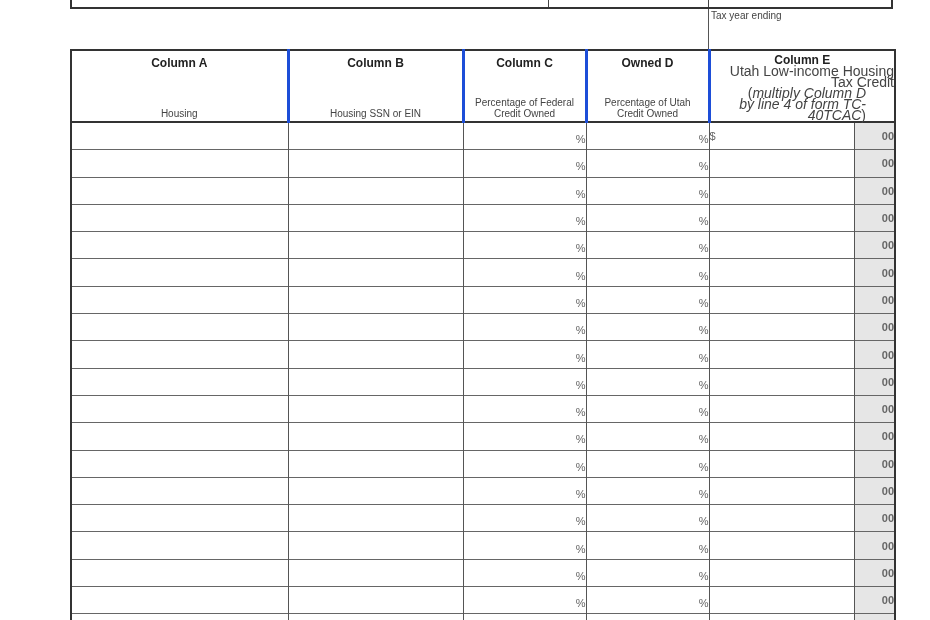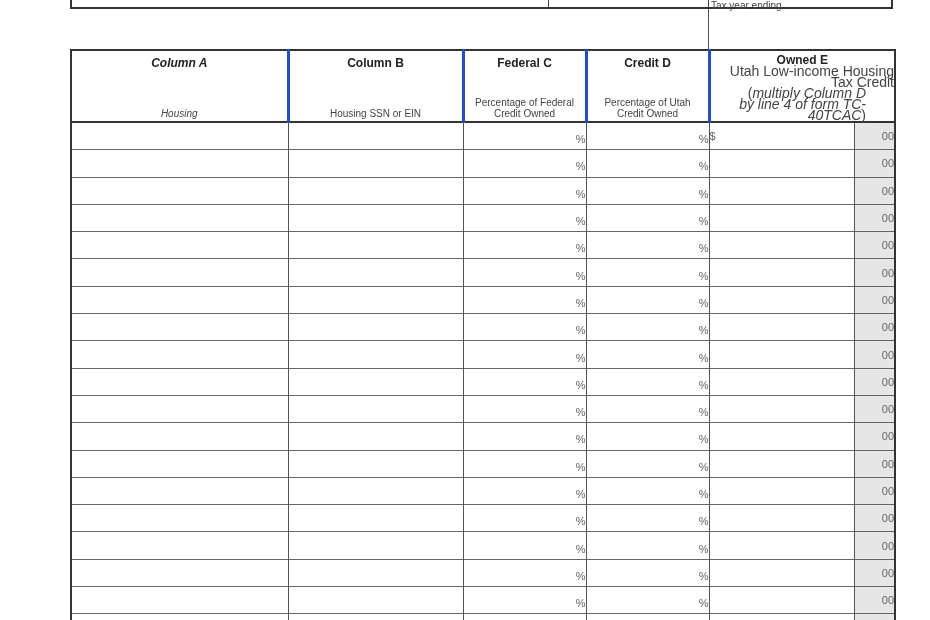--- a/index.html
+++ b/index.html
@@ -7,50 +7,50 @@
       width: 930px; height: 620px; position: relative; overflow: hidden;
       font-family: "Liberation Sans", sans-serif; color: #222;
     }
     .top-block {
       position: absolute; left: 70px; top: -2px; width: 823px; height: 11px;
       border: 2px solid #333; border-top: none; box-sizing: border-box;
     }
     .top-div { position: absolute; top: 0; bottom: 0; width: 0; border-left: 1px solid #444; }
     .tax-line { position: absolute; left: 708px; top: 9px; height: 42px; border-left: 1px solid #555; }
     .tax-label {
-      position: absolute; left: 711px; top: 0; font-size: 10px; color: #444;
+      position: absolute; left: 711px; top: 10px; font-size: 10px; color: #444;
     }
     table.grid {
       position: absolute; left: 70px; top: 49px; width: 824px;
       border-collapse: collapse; table-layout: fixed;
       border: 2px solid #333;
     }
     table.grid th {
       height: 53px; vertical-align: top; padding: 0; position: relative;
       border-left: 3px solid #1d4ed8; border-bottom: 2px solid #333;
       font-weight: normal;
     }
-    table.grid th:first-child { border-left: none; font-style: italic; }
+    table.grid th:first-child { border-left: none; }
     .col-title { display: block; font-weight: bold; font-size: 12px; color: #222; margin-top: 5px; text-align: center; }
     .col-sub { display: block; font-size: 10px; color: #444; text-align: center; line-height: 11px; }
     .col-sub.low { position: absolute; left: 0; right: 0; bottom: 2px; }
     .col-e-title { display: block; font-weight: bold; font-size: 12px; text-align: center; margin-top: 3px; line-height: 12px; }
     .col-e-sub { display: block; font-size: 14px; color: #444; text-align: right; line-height: 11px; }
     .col-e-sub i { }
     table.grid td {
       height: 26.3px; padding: 0; border-left: 1px solid #555; border-top: 1px solid #666;
       font-size: 11px; color: #666; position: relative;
     }
     table.grid td:first-child { border-left: none; }
     td.pct { text-align: right; padding-right: 5px; vertical-align: middle; }
     td.pct span { position: relative; top: 3px; }
     td.dollar { vertical-align: middle; padding-left: 7px; }
     td.cents {
       background: #e6e6e6; text-align: right; padding-right: 8px;
-      font-size: 17px; font-weight: normal; color: #222; border-left: 1px solid #777;
+      font-size: 17px; font-weight: bold; color: #222; border-left: 1px solid #777;
     }
   </style>
 </head>
 <body>
 
 <div class="top-block">
   <div class="top-div" style="left:476px"></div>
   <div class="top-div" style="left:636px"></div>
 </div>
 <div class="tax-line"></div>
@@ -69,29 +69,29 @@
     <tr>
       <th>
         <span class="col-title">Column A</span>
         <span class="col-sub low">Housing</span>
       </th>
       <th>
         <span class="col-title">Column B</span>
         <span class="col-sub low">Housing SSN or EIN</span>
       </th>
       <th>
-        <span class="col-title">Federal C</span>
+        <span class="col-title">Column C</span>
         <span class="col-sub low" style="padding:0 6px">Percentage of Federal Credit Owned</span>
       </th>
       <th>
-        <span class="col-title">Credit D</span>
+        <span class="col-title">Owned D</span>
         <span class="col-sub low" style="padding:0 12px">Percentage of Utah Credit Owned</span>
       </th>
       <th colspan="2">
-        <span class="col-e-title">Owned E</span>
+        <span class="col-e-title">Column E</span>
         <span class="col-e-sub">Utah Low-income Housing Tax Credit</span>
         <span class="col-e-sub" style="padding:0 28px">(<i>multiply Column D by line 4 of form TC-40TCAC</i>)</span>
       </th>
     </tr>
   </thead>
   <tbody id="rows-body">
       <tr>
         <td></td>
         <td></td>
         <td class="pct"><span>%</span></td>

